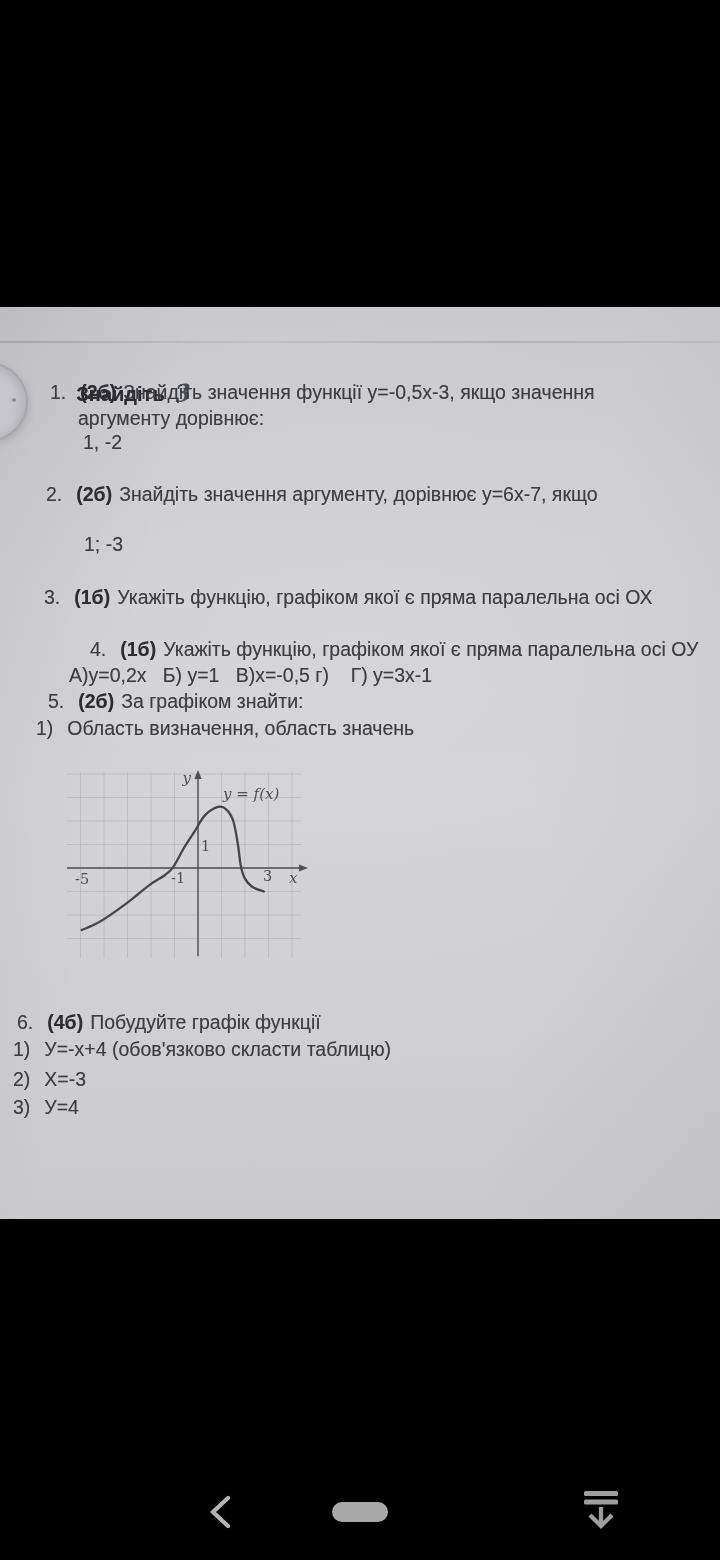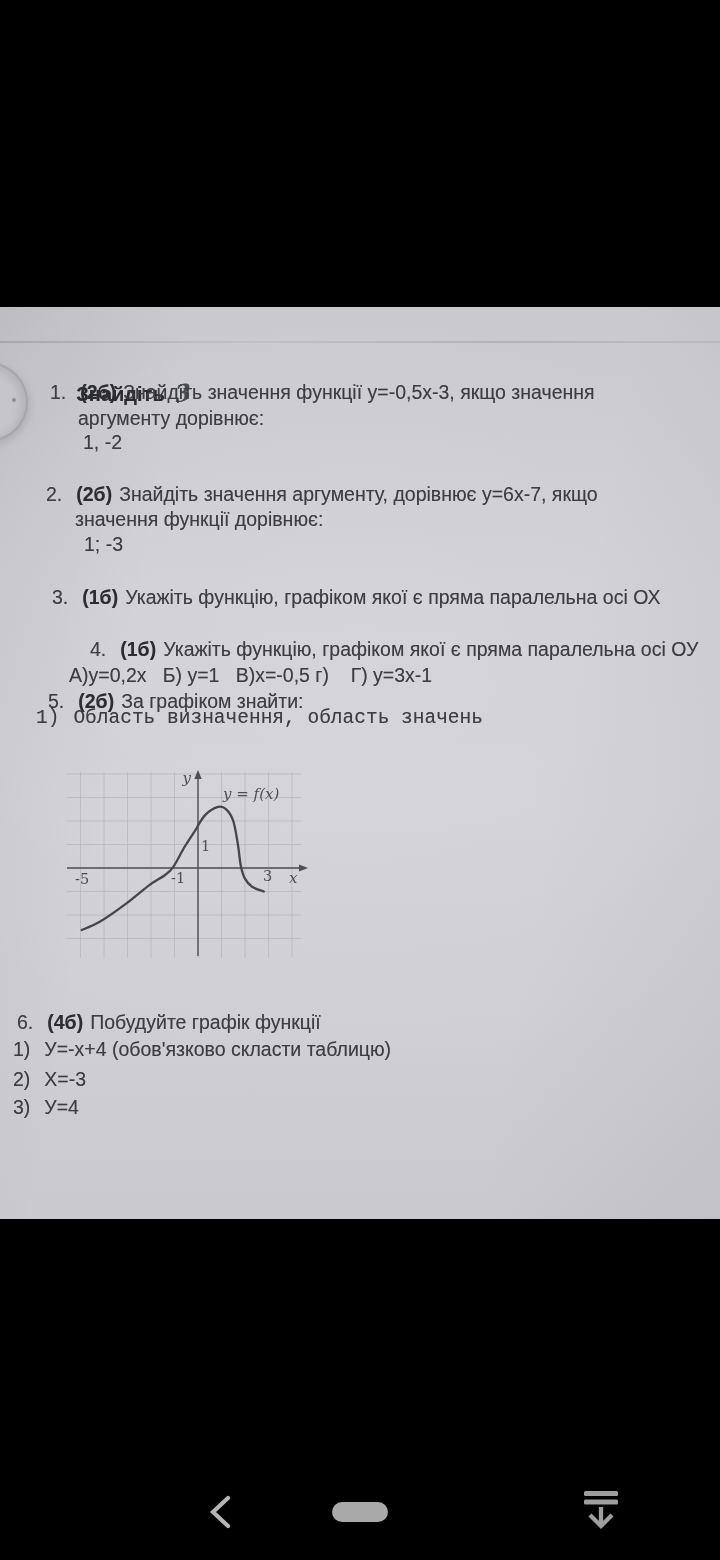--- a/index.html
+++ b/index.html
@@ -46,26 +46,26 @@
     display:inline-block; margin-left:10px;
     font-family:"DejaVu Serif", serif; font-style:italic; font-weight:700;
     font-size:23px; color:#4c4c55; transform:rotate(-10deg) skewX(-6deg);
   }
   .q1a { top:74px;  left:50px; }
   .q1b { top:100px; left:78px; }
   .q1c { top:124px; left:83px; }
   .q2a { top:176px; left:46px; }
   .q2b { top:201px; left:75px; }
   .q2c { top:226px; left:84px; }
-  .q3a { top:279px; left:44px;margin-left:8px; }
+  .q3a { top:279px; left:44px; }
   .q3b { top:305px; left:71px; }
   .q4a { top:331px; left:42px;margin-left:48px; }
   .q4b { top:357px; left:69px; }
   .q5a { top:383px; left:48px; }
-  .q5b { top:400px; left:36px;font-family:Liberation Mono, monospace; }
+  .q5b { top:410px; left:36px; }
   .q6a { top:704px; left:17px; }
   .q6b { top:731px; left:13px; }
   .q6c { top:761px; left:13px; }
   .q6d { top:789px; left:13px; }
 
   
   .graph { position:absolute; left:65px; top:463px; }
   .graph .grid   { stroke:#b2b2b9; stroke-width:0.8; opacity:0.85; }
   .graph .axis   { stroke:#4e4e54; stroke-width:1.4; fill:none; }
   .graph .arrow  { fill:#4e4e54; }
@@ -91,21 +91,20 @@
 
     <div class="ln variant">
       <span class="bold">Знайдіть</span><span class="hand">3</span>
     </div>
 
     <div class="ln q1a"><span class="num">1.</span><span class="score">(2б)</span><span class="txt">Знайдіть значення функції y=-0,5x-3, якщо значення</span></div>
     <div class="ln q1b"><span class="txt">аргументу дорівнює:</span></div>
     <div class="ln q1c"><span class="txt">1, -2</span></div>
 
     <div class="ln q2a"><span class="num">2.</span><span class="score">(2б)</span><span class="txt">Знайдіть значення аргументу, дорівнює y=6x-7, якщо</span></div>
-    <div class="ln q2b"><span class="txt">значення функції дорівнює:</span></div>
     <div class="ln q2c"><span class="txt">1; -3</span></div>
 
     <div class="ln q3a"><span class="num">3.</span><span class="score">(1б)</span><span class="txt">Укажіть функцію, графіком якої є пряма паралельна осі ОХ</span></div>
 
     <div class="ln q4a"><span class="num">4.</span><span class="score">(1б)</span><span class="txt">Укажіть функцію, графіком якої є пряма паралельна осі ОУ</span></div>
     <div class="ln q4b"><span class="txt">А)y=0,2x   Б) y=1   В)x=-0,5 г)    Г) y=3x-1</span></div>
 
     <div class="ln q5a"><span class="num">5.</span><span class="score">(2б)</span><span class="txt">За графіком знайти:</span></div>
     <div class="ln q5b"><span class="num">1)</span><span class="txt">Область визначення, область значень</span></div>
 

